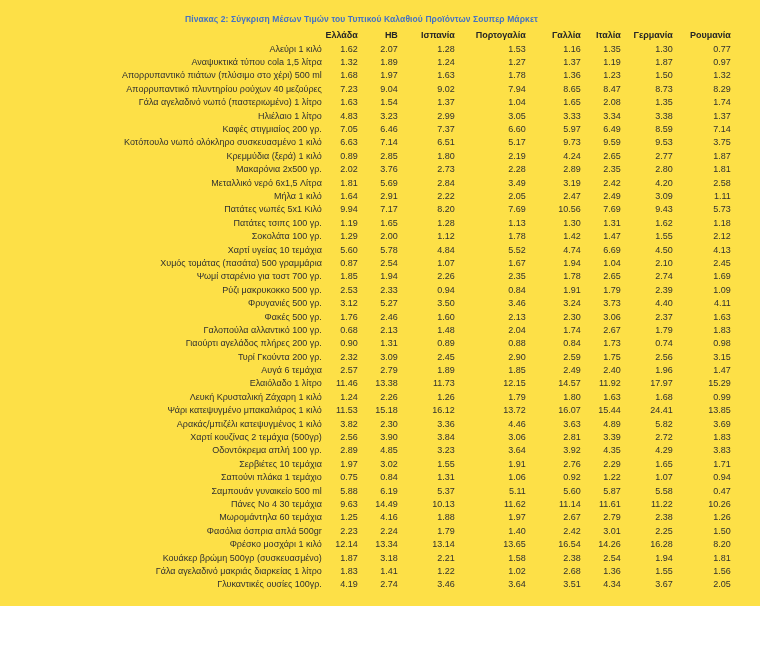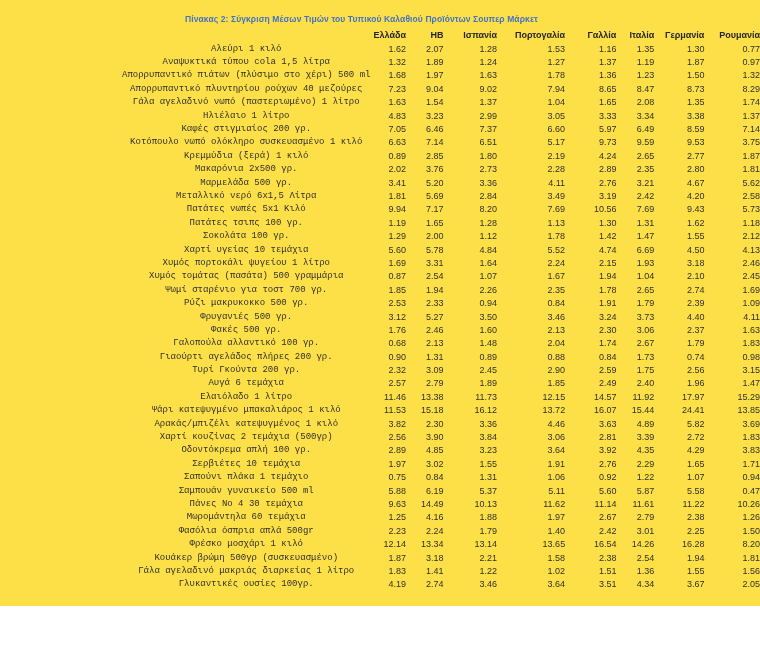--- a/index.html
+++ b/index.html
@@ -44,23 +44,22 @@
     vertical-align: middle;
   }
   #price-table th.product-col-header { text-align: left; }
   #price-table td {
     height: 13.4px;
     padding: 0;
     white-space: nowrap;
     vertical-align: middle;
   }
   #price-table td.product {
-    text-align: center;
+    text-align: right;
     overflow: hidden;
-    font-family: Liberation Mono, monospace;
   }
   #price-table td.num {
     text-align: right;
   }
 </style>
 </head>
 <body>
 
 <div id="page">
 
@@ -196,42 +195,42 @@
           <td class="num">2.02</td>
           <td class="num">3.76</td>
           <td class="num">2.73</td>
           <td class="num">2.28</td>
           <td class="num">2.89</td>
           <td class="num">2.35</td>
           <td class="num">2.80</td>
           <td class="num">1.81</td>
         </tr>
         <tr>
-          <td class="product">Μαρμελάδα 500 γρ.</td>
-          <td class="num">3.41</td>
-          <td class="num">5.20</td>
-          <td class="num">3.36</td>
-          <td class="num">4.11</td>
-          <td class="num">2.76</td>
-          <td class="num">3.21</td>
-          <td class="num">4.67</td>
-          <td class="num">5.62</td>
-        </tr>
-        <tr>
           <td class="product">Μεταλλικό νερό 6x1,5 Λίτρα</td>
           <td class="num">1.81</td>
           <td class="num">5.69</td>
           <td class="num">2.84</td>
           <td class="num">3.49</td>
           <td class="num">3.19</td>
           <td class="num">2.42</td>
           <td class="num">4.20</td>
           <td class="num">2.58</td>
         </tr>
         <tr>
+          <td class="product">Μήλα 1 κιλό</td>
+          <td class="num">1.64</td>
+          <td class="num">2.91</td>
+          <td class="num">2.22</td>
+          <td class="num">2.05</td>
+          <td class="num">2.47</td>
+          <td class="num">2.49</td>
+          <td class="num">3.09</td>
+          <td class="num">1.11</td>
+        </tr>
+        <tr>
           <td class="product">Πατάτες νωπές 5x1 Κιλό</td>
           <td class="num">9.94</td>
           <td class="num">7.17</td>
           <td class="num">8.20</td>
           <td class="num">7.69</td>
           <td class="num">10.56</td>
           <td class="num">7.69</td>
           <td class="num">9.43</td>
           <td class="num">5.73</td>
         </tr>
@@ -262,31 +261,20 @@
           <td class="num">5.60</td>
           <td class="num">5.78</td>
           <td class="num">4.84</td>
           <td class="num">5.52</td>
           <td class="num">4.74</td>
           <td class="num">6.69</td>
           <td class="num">4.50</td>
           <td class="num">4.13</td>
         </tr>
         <tr>
-          <td class="product">Χυμός πορτοκάλι ψυγείου 1 λίτρο</td>
-          <td class="num">1.69</td>
-          <td class="num">3.31</td>
-          <td class="num">1.64</td>
-          <td class="num">2.24</td>
-          <td class="num">2.15</td>
-          <td class="num">1.93</td>
-          <td class="num">3.18</td>
-          <td class="num">2.46</td>
-        </tr>
-        <tr>
           <td class="product">Χυμός τομάτας (πασάτα) 500 γραμμάρια</td>
           <td class="num">0.87</td>
           <td class="num">2.54</td>
           <td class="num">1.07</td>
           <td class="num">1.67</td>
           <td class="num">1.94</td>
           <td class="num">1.04</td>
           <td class="num">2.10</td>
           <td class="num">2.45</td>
         </tr>
@@ -383,20 +371,31 @@
           <td class="num">11.46</td>
           <td class="num">13.38</td>
           <td class="num">11.73</td>
           <td class="num">12.15</td>
           <td class="num">14.57</td>
           <td class="num">11.92</td>
           <td class="num">17.97</td>
           <td class="num">15.29</td>
         </tr>
         <tr>
+          <td class="product">Λευκή Κρυσταλική Ζάχαρη 1 κιλό</td>
+          <td class="num">1.24</td>
+          <td class="num">2.26</td>
+          <td class="num">1.26</td>
+          <td class="num">1.79</td>
+          <td class="num">1.80</td>
+          <td class="num">1.63</td>
+          <td class="num">1.68</td>
+          <td class="num">0.99</td>
+        </tr>
+        <tr>
           <td class="product">Ψάρι κατεψυγμένο μπακαλιάρος 1 κιλό</td>
           <td class="num">11.53</td>
           <td class="num">15.18</td>
           <td class="num">16.12</td>
           <td class="num">13.72</td>
           <td class="num">16.07</td>
           <td class="num">15.44</td>
           <td class="num">24.41</td>
           <td class="num">13.85</td>
         </tr>
@@ -520,21 +519,21 @@
           <td class="num">2.54</td>
           <td class="num">1.94</td>
           <td class="num">1.81</td>
         </tr>
         <tr>
           <td class="product">Γάλα αγελαδινό μακριάς διαρκείας 1 λίτρο</td>
           <td class="num">1.83</td>
           <td class="num">1.41</td>
           <td class="num">1.22</td>
           <td class="num">1.02</td>
-          <td class="num">1.51</td>
+          <td class="num">2.68</td>
           <td class="num">1.36</td>
           <td class="num">1.55</td>
           <td class="num">1.56</td>
         </tr>
         <tr>
           <td class="product">Γλυκαντικές ουσίες 100γρ.</td>
           <td class="num">4.19</td>
           <td class="num">2.74</td>
           <td class="num">3.46</td>
           <td class="num">3.64</td>

